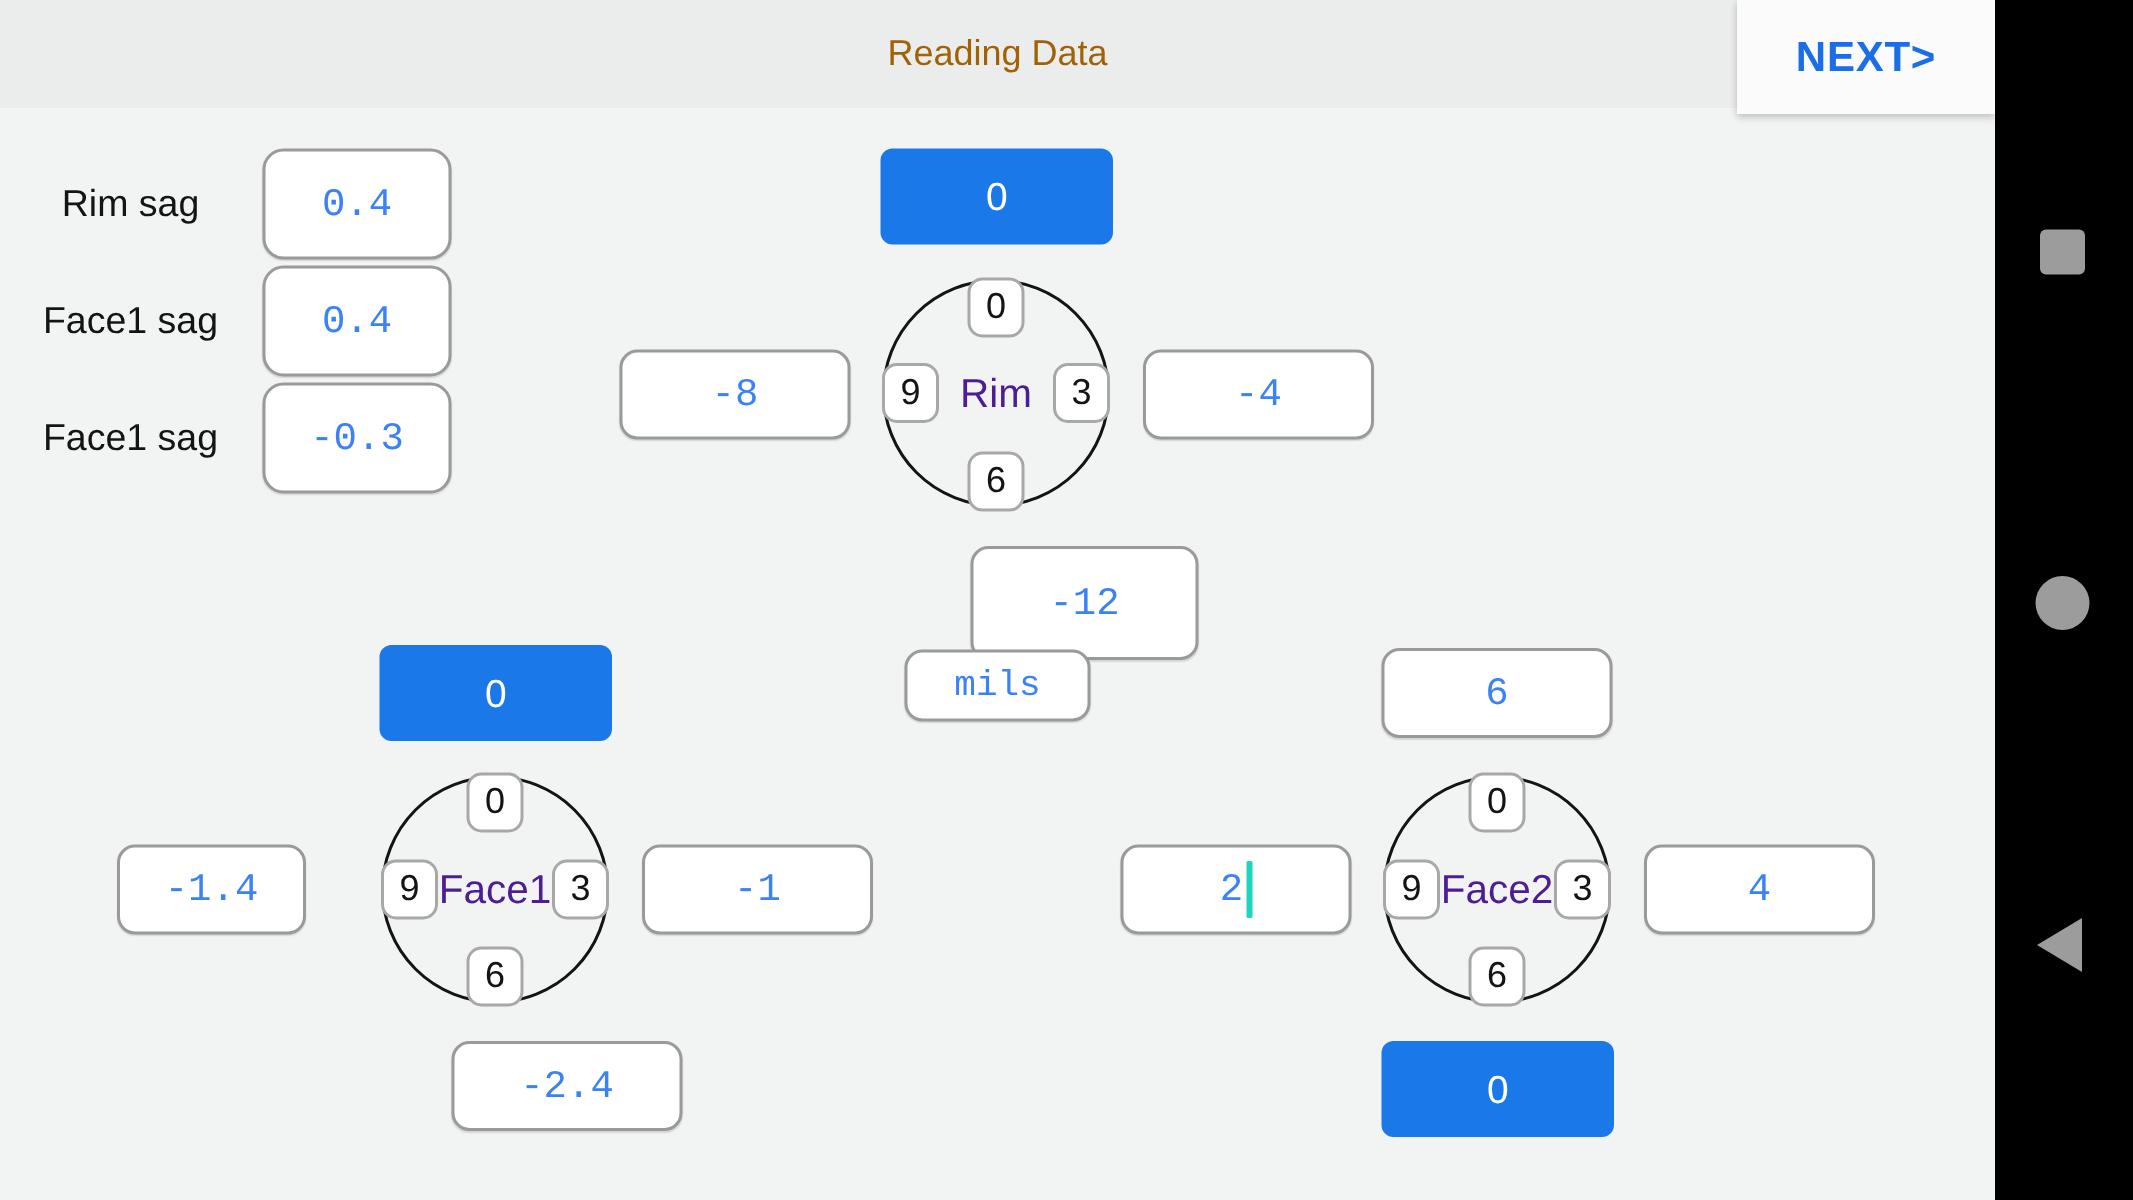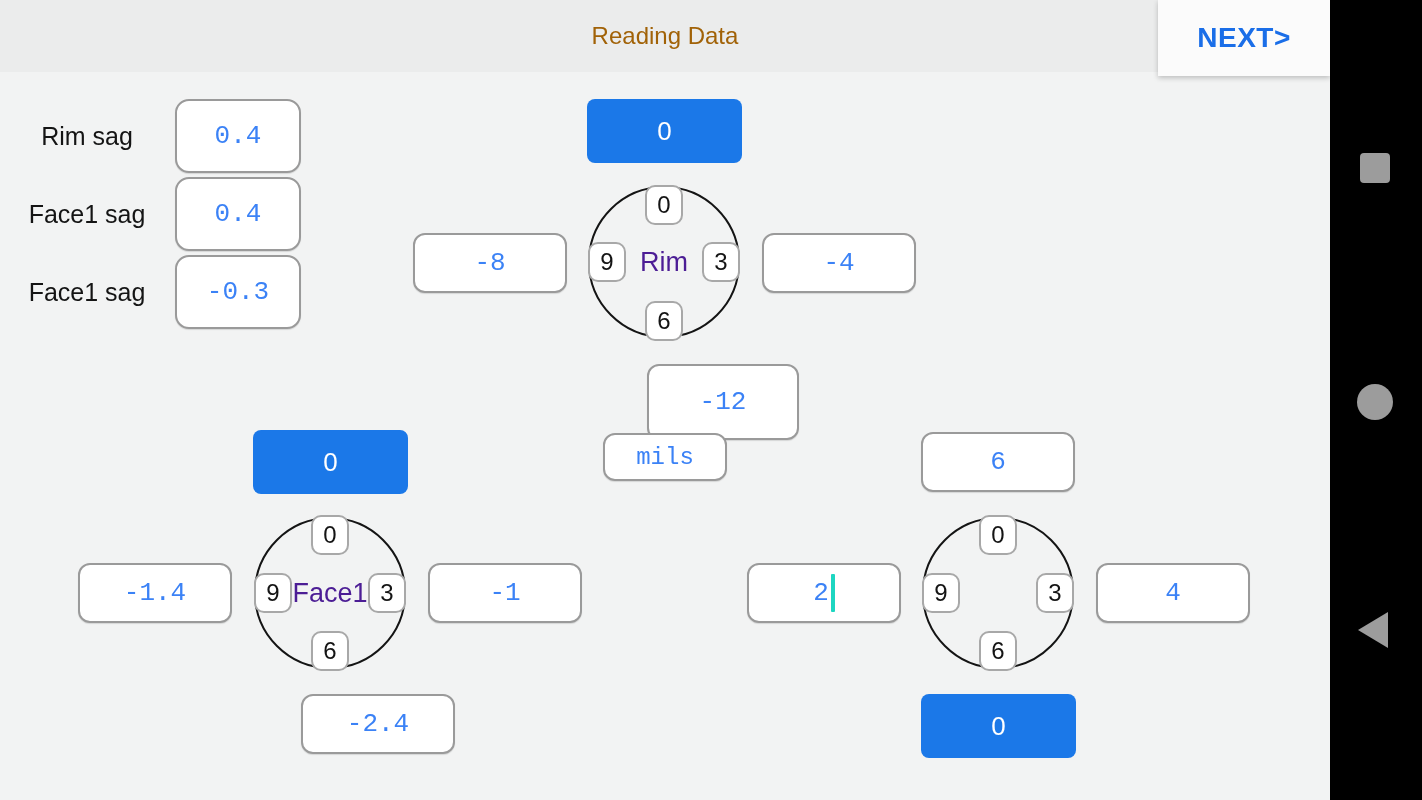--- a/index.html
+++ b/index.html
@@ -78,27 +78,28 @@
 
   <div class="btn-blue" style="left:253px;top:430px;width:155px;height:64px;">0</div>
 
   <div class="dial-circle" style="left:254px;top:517px;"></div>
   <div class="dial-name" style="left:254px;top:517px;">Face1</div>
   <div class="chip" style="left:311px;top:515px;">0</div>
   <div class="chip" style="left:254px;top:573px;">9</div>
   <div class="chip" style="left:368px;top:573px;">3</div>
   <div class="chip" style="left:311px;top:631px;">6</div>
 
-  <div class="field" style="left:78px;top:563px;width:154px;height:60px;">-1.4</div>
+  <div class="field" style="left:78px;top:563px;width:126px;height:60px;">-1.4</div>
   <div class="field" style="left:428px;top:563px;width:154px;height:60px;">-1</div>
   <div class="field" style="left:253px;top:694px;width:154px;height:60px;margin-left:48px;">-2.4</div>
 
   <div class="field" style="left:921px;top:432px;width:154px;height:60px;">6</div>
 
   <div class="dial-circle" style="left:922px;top:517px;"></div>
+  <div class="dial-name" style="left:922px;top:517px;">Face2</div>
   <div class="chip" style="left:979px;top:515px;">0</div>
   <div class="chip" style="left:922px;top:573px;">9</div>
   <div class="chip" style="left:1036px;top:573px;">3</div>
   <div class="chip" style="left:979px;top:631px;">6</div>
 
   <div class="field" style="left:747px;top:563px;width:154px;height:60px;">
     <span>2</span>
       <span class="cursor"></span>
   </div>
   <div class="field" style="left:1096px;top:563px;width:154px;height:60px;">4</div>

